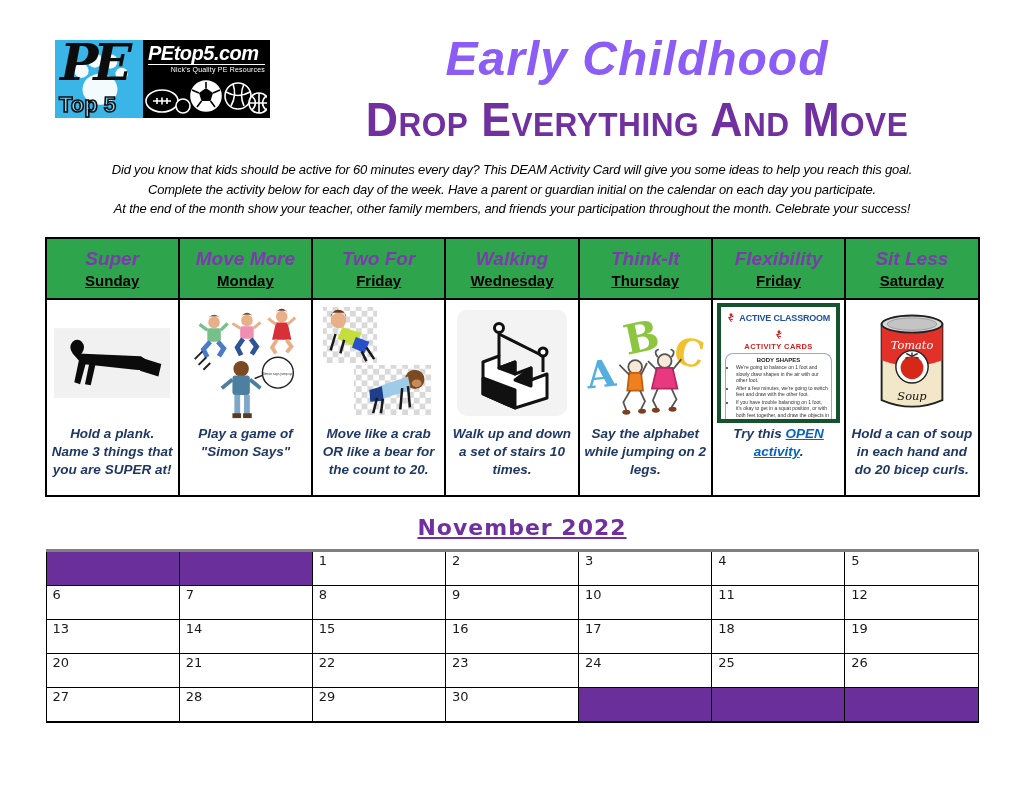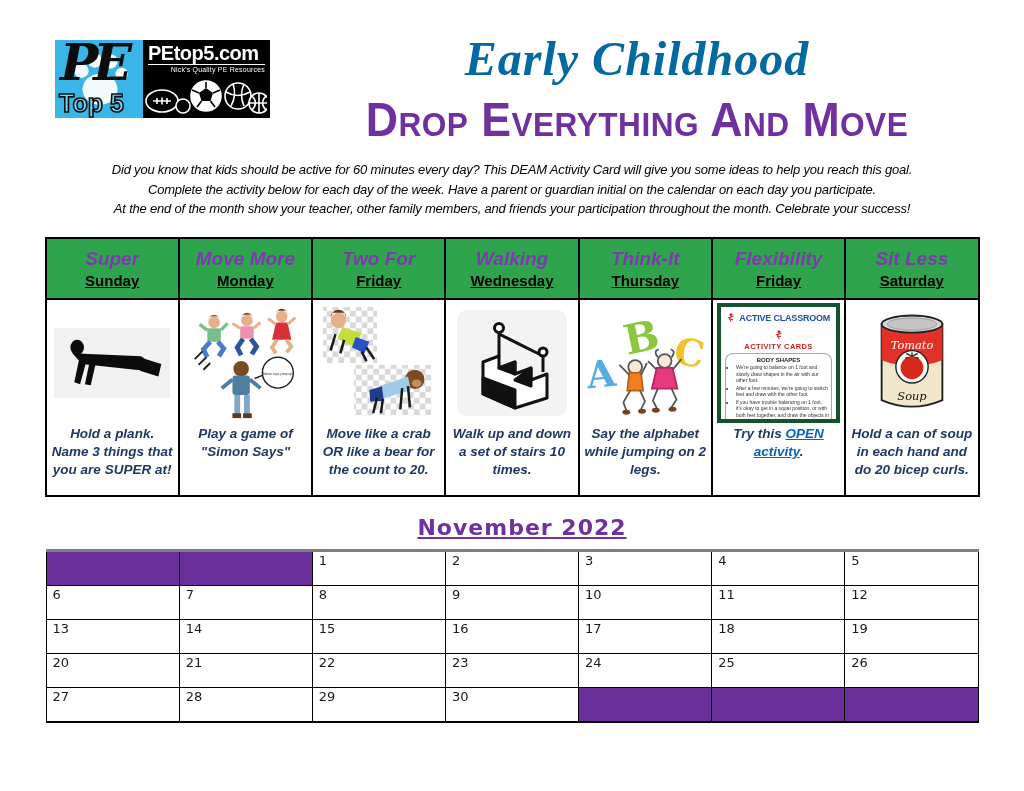--- a/index.html
+++ b/index.html
@@ -12,32 +12,32 @@
   .logo { position:absolute; left:55px; top:40px; width:215px; height:78px; display:flex; }
   .logo-left { position:relative; width:88px; background:#39B5E8; overflow:hidden; }
   .paw { position:absolute; left:14px; top:6px; width:62px; height:66px; }
   .logo-pe {
     position:absolute; left:5px; top:-8px; z-index:2;
     font-family:"DejaVu Serif", serif; font-style:italic; font-weight:bold;
     font-size:51px; color:#0c0c0c; letter-spacing:-5px;
   }
   .logo-top5 {
     position:absolute; left:4px; bottom:0px; z-index:2;
-    font-weight:900; font-size:25px; color:#7ED2F2;
+    font-weight:900; font-size:22px; color:#7ED2F2;
     -webkit-text-stroke:1.6px #0c0c0c; letter-spacing:0px;
   }
   .logo-right { position:relative; flex:1; background:#000; color:#fff; padding:3px 5px 0 5px; }
-  .logo-site { font-size:20px; font-weight:bold; border-bottom:1px solid #fff; line-height:1.05; letter-spacing:-0.5px; }
+  .logo-site { font-size:20px; font-weight:bold; border-bottom:1px solid #fff; line-height:1.05; letter-spacing:-0.5px;font-style:italic; }
   .logo-tagline { font-size:7px; text-align:right; margin-top:1px; letter-spacing:0.2px; }
   .balls { position:absolute; left:2px; bottom:1px; width:122px; height:42px; }
 
   .titles { margin-left:260px; margin-right:10px; text-align:center; padding-top:34px; }
   .subtitle {
-    font-family:Liberation Serif, serif; font-style:italic; font-weight:bold;
-    font-size:48px; line-height:1.05; color:#0369a1; letter-spacing:1px;
+    font-family:Liberation Sans, sans-serif; font-style:italic; font-weight:bold;
+    font-size:48px; line-height:1.05; color:#8b5cf6; letter-spacing:1px;
   }
   .title {
     margin-top:12px; font-variant:small-caps; font-weight:800;
     font-size:48px; line-height:1.0; color:#7030A0; letter-spacing:0.5px;
     transform:scaleX(0.93); transform-origin:center;
   }
 
   
   .intro { margin-top:16px; text-align:center; font-style:italic; font-size:13px;
            line-height:1.5; color:#000; letter-spacing:-0.2px; }

